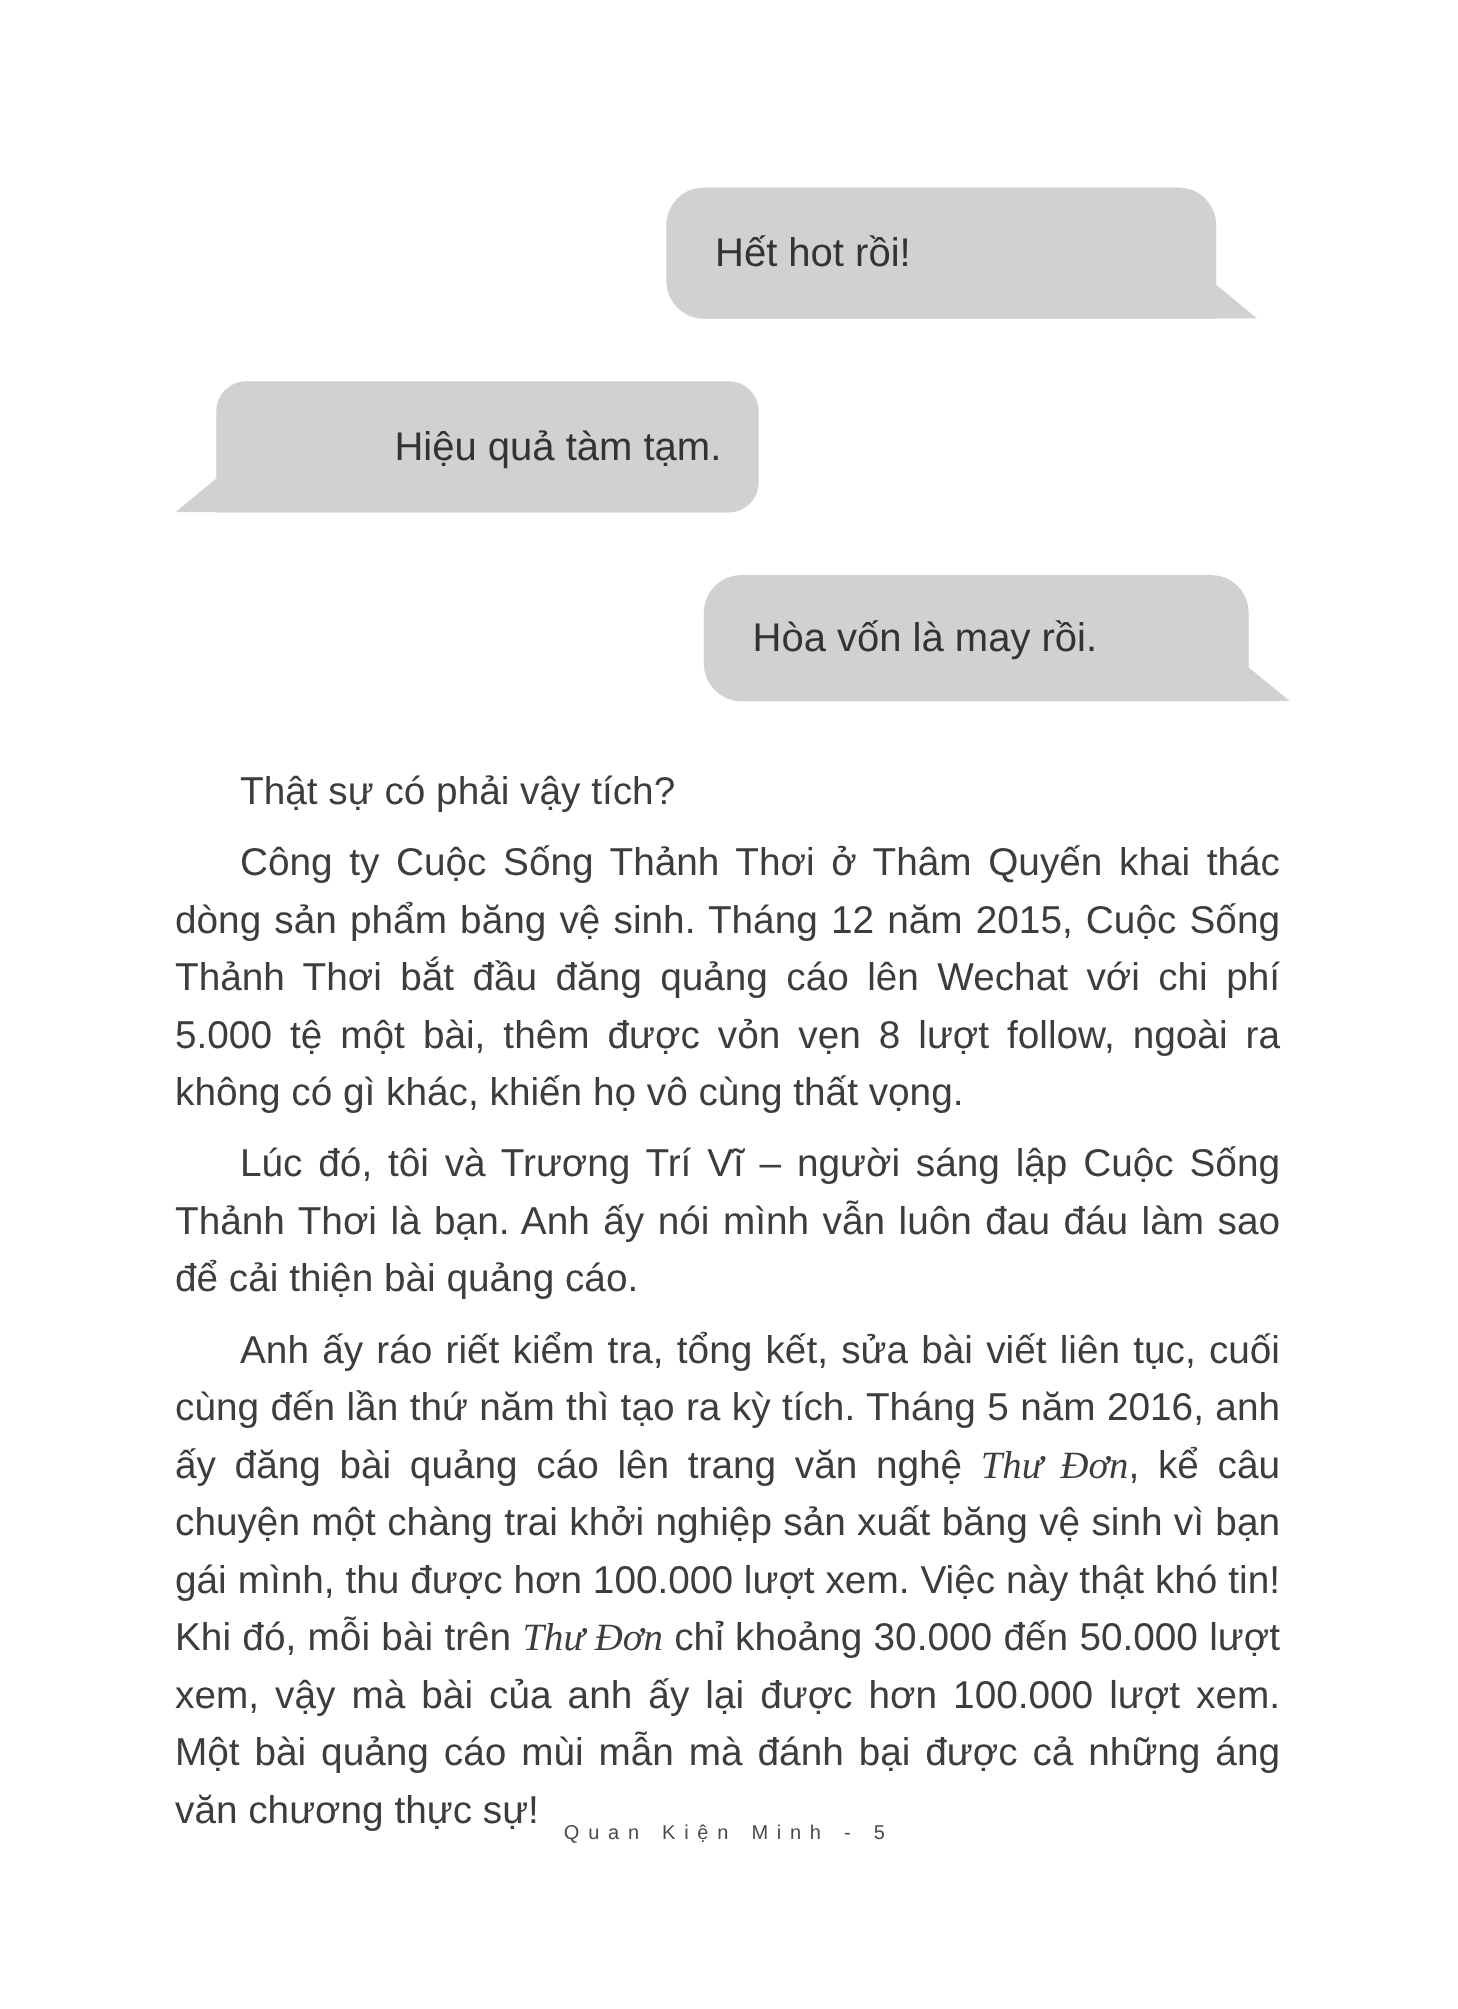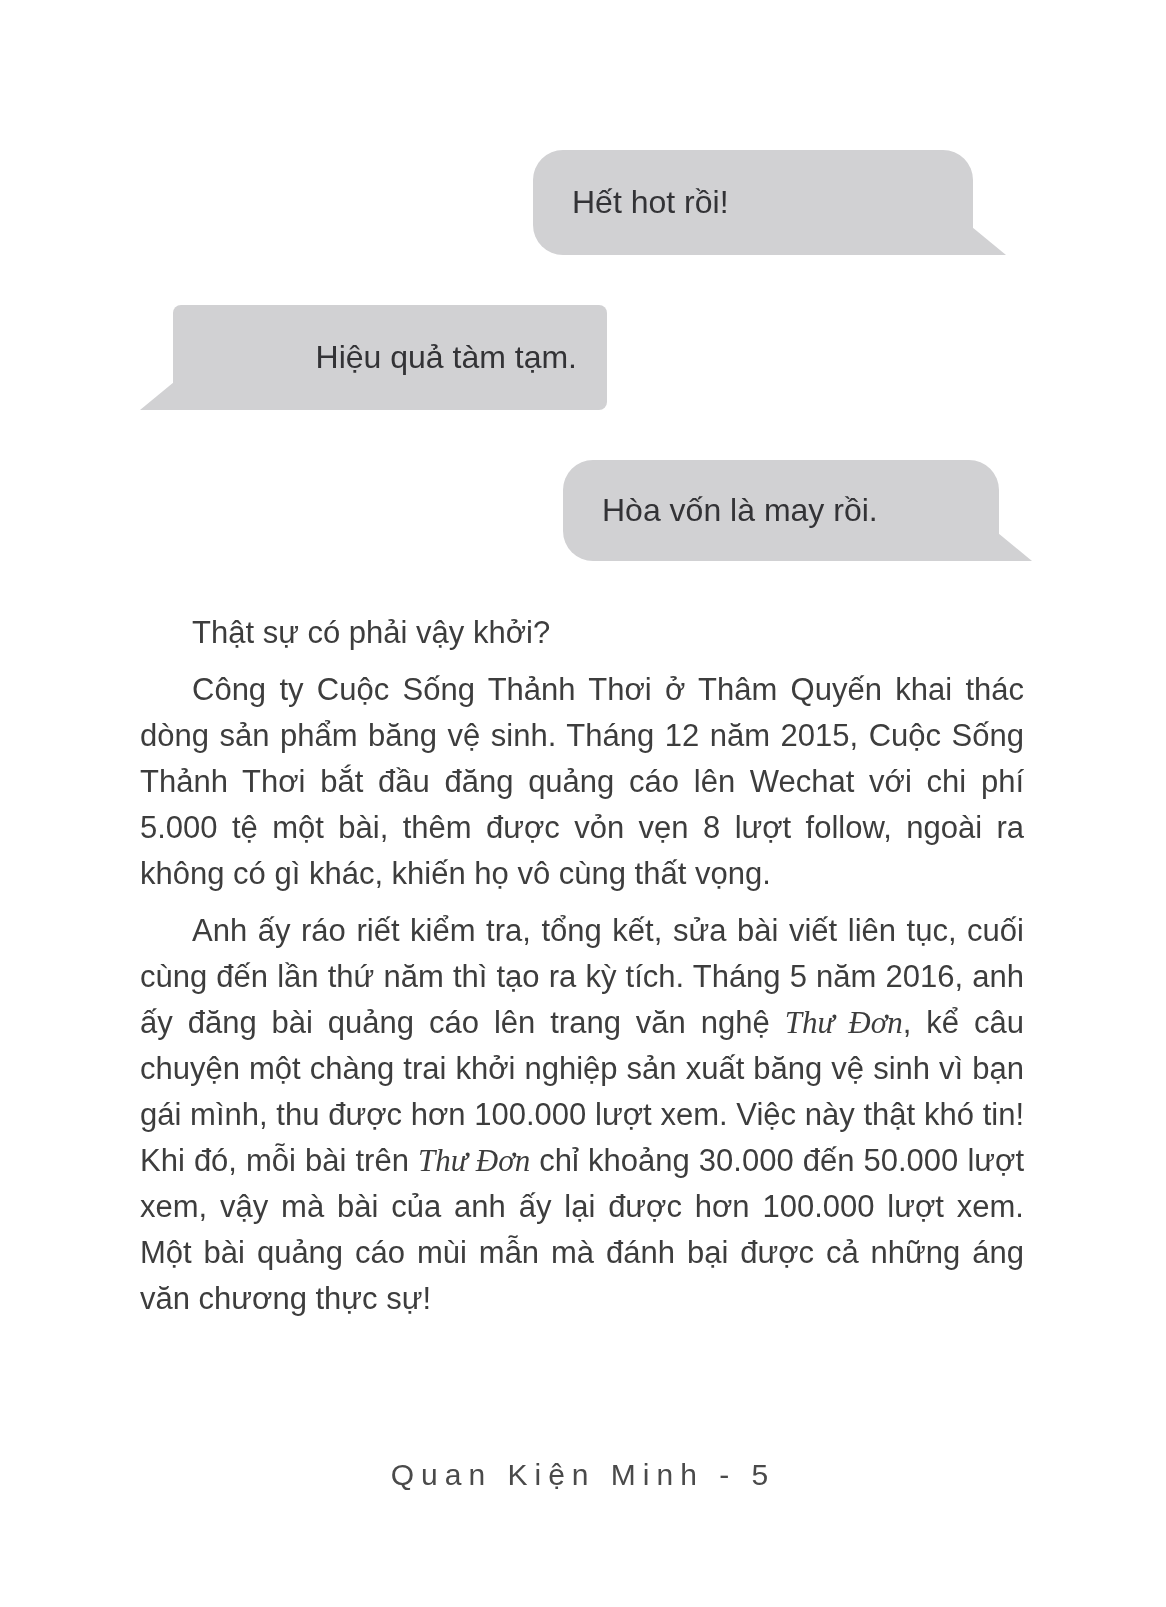--- a/index.html
+++ b/index.html
@@ -28,21 +28,21 @@
     color: #333336;
   }
   .bubble .bubble-text { display: block; width: 100%; }
   .bubble.right {
     border-radius: 30px;
     border-bottom-right-radius: 0;
     padding-left: 39px;
     padding-right: 20px;
   }
   .bubble.left {
-    border-radius: 8px;
+    border-radius: 24px;
     border-bottom-left-radius: 0;
     padding-right: 30px;
     padding-left: 20px;
     text-align: right;
   }
   .tail {
     position: absolute;
     bottom: 0;
     width: 34px;
     height: 28px;
@@ -75,21 +75,21 @@
     text-indent: 52px;
   }
   .body-text i { font-style: italic; font-family: Liberation Serif, serif; }
   
   .footer {
     position: absolute;
     left: 0;
     right: 0;
     top: 1458px;
     text-align: center;
-    font-size: 30px;
+    font-size: 16px;
     letter-spacing: 7px;
     color: var(--footer);
   }
 </style>
 </head>
 <body>
 
 <div class="page">
 
   <div>
@@ -106,24 +106,25 @@
 
     <div class="bubble right b3">
       <span class="bubble-text">Hòa vốn là may rồi.</span>
       <span class="tail tail-right"></span>
     </div>
 
   </div>
 
   <div class="body-text">
 
-    <p><span>Thật sự có phải vậy khởi?</span></p>
+    <p><span>Thật sự có phải vậy tích?</span></p>
 
     <p><span>Công ty Cuộc Sống Thảnh Thơi ở Thâm Quyến khai thác dòng sản phẩm băng vệ sinh. Tháng 12 năm 2015, Cuộc Sống Thảnh Thơi bắt đầu đăng quảng cáo lên Wechat với chi phí 5.000 tệ một bài, thêm được vỏn vẹn 8 lượt follow, ngoài ra không có gì khác, khiến họ vô cùng thất vọng.</span></p>
 
+    <p><span>Lúc đó, tôi và Trương Trí Vĩ – người sáng lập Cuộc Sống Thảnh Thơi là bạn. Anh ấy nói mình vẫn luôn đau đáu làm sao để cải thiện bài quảng cáo.</span></p>
 
     <p><span>Anh ấy ráo riết kiểm tra, tổng kết, sửa bài viết liên tục, cuối cùng đến lần thứ năm thì tạo ra kỳ tích. Tháng 5 năm 2016, anh ấy đăng bài quảng cáo lên trang văn nghệ </span><i>Thư Đơn</i><span>, kể câu chuyện một chàng trai khởi nghiệp sản xuất băng vệ sinh vì bạn gái mình, thu được hơn 100.000 lượt xem. Việc này thật khó tin! Khi đó, mỗi bài trên </span><i>Thư Đơn</i><span> chỉ khoảng 30.000 đến 50.000 lượt xem, vậy mà bài của anh ấy lại được hơn 100.000 lượt xem. Một bài quảng cáo mùi mẫn mà đánh bại được cả những áng văn chương thực sự!</span></p>
 
   </div>
 
   <div class="footer">Quan Kiện Minh - 5</div>
 
 </div>
 
 </body></html>

